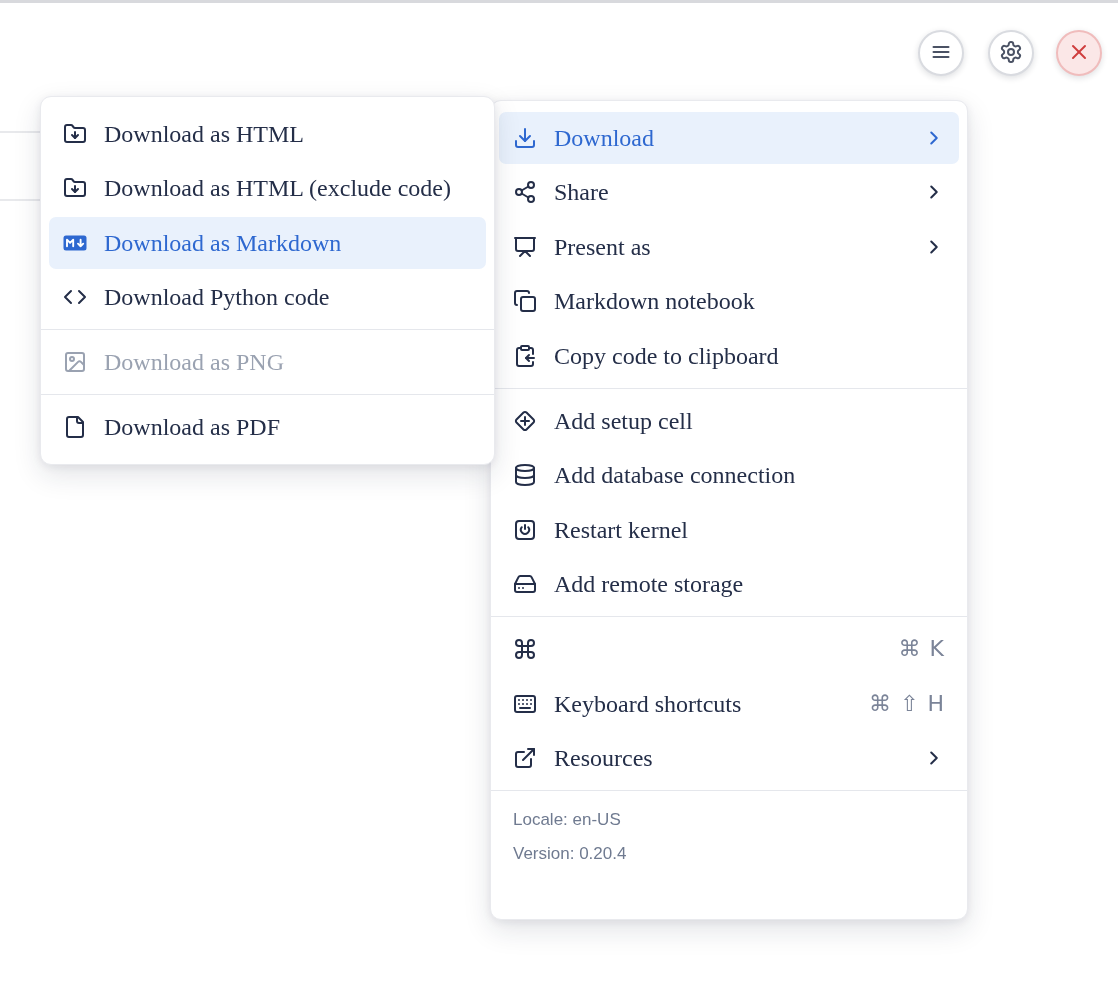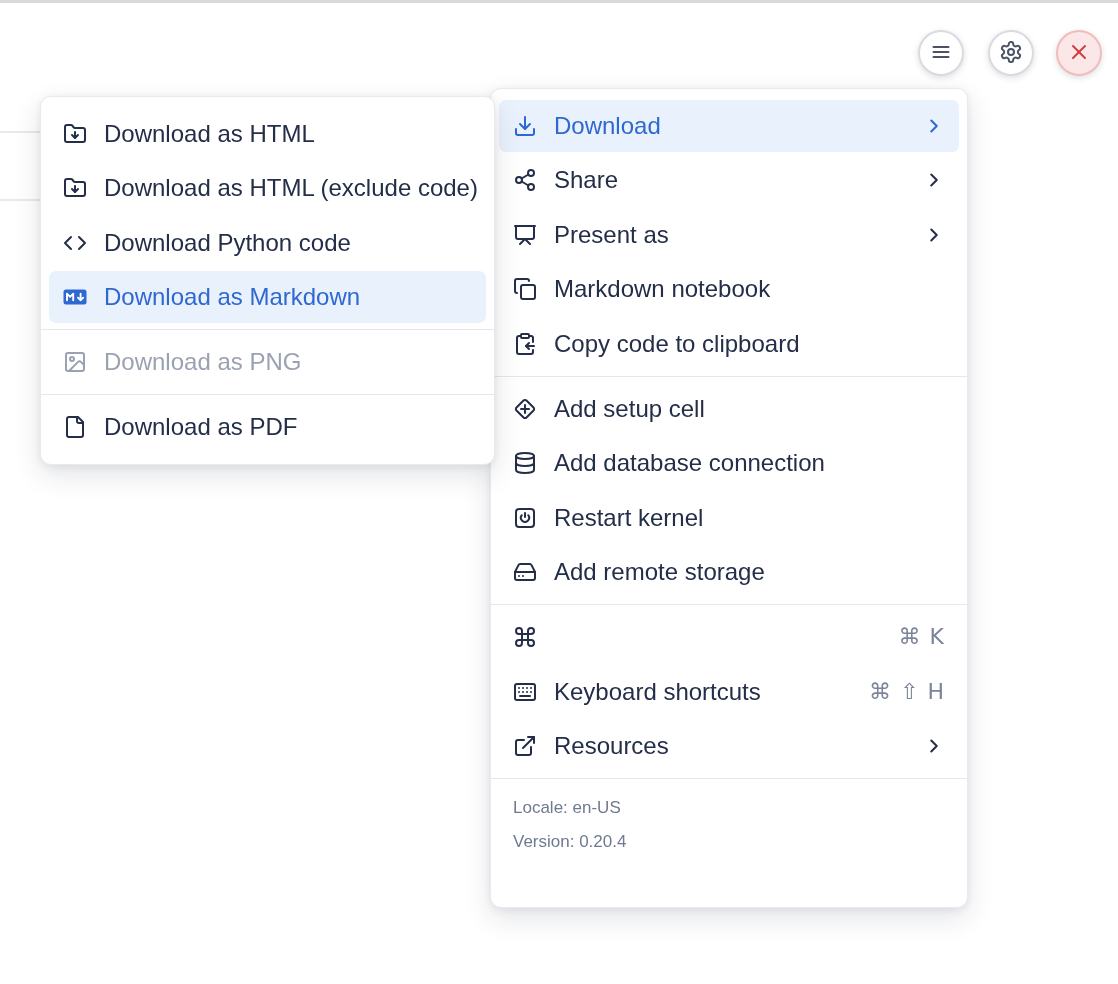--- a/index.html
+++ b/index.html
@@ -42,33 +42,33 @@
   #btn-settings{left:988px;}
   #btn-close{left:1056px;background:var(--danger-bg);border-color:var(--danger-border);color:var(--danger);}
   .tool-btn svg{width:24px;height:24px;}
 
   
   .panel{
     position:absolute;background:#fff;border:1px solid var(--panel-border);
     border-radius:11px;box-sizing:border-box;padding:8px;
     box-shadow:0 10px 28px rgba(25,32,60,.12),0 2px 8px rgba(25,32,60,.07);
   }
-  #main-menu{left:490px;top:88px;width:478px;height:820px;z-index:5;}
+  #main-menu{left:490px;top:100px;width:478px;height:820px;z-index:5;}
   #download-submenu{left:40px;top:96px;width:455px;z-index:10;}
 
   .menu-item{
     display:flex;align-items:center;height:52px;margin:2.5px 0;
     padding:0 14px;border-radius:7px;font-size:24px;line-height:1;
     color:var(--text);white-space:nowrap;cursor:pointer;
   }
   .menu-item.highlighted{background:var(--highlight-bg);color:var(--accent);}
   .menu-item.disabled{color:var(--disabled);cursor:default;}
   .mi-icon{width:24px;height:24px;margin-right:17px;flex:none;display:flex;align-items:center;justify-content:center;}
   .mi-icon svg{width:24px;height:24px;display:block;}
-  .mi-label{flex:0 1 auto;}
+  .mi-label{flex:0 1 auto;font-family:Liberation Serif, serif;}
   .mi-chevron{margin-left:auto;width:22px;height:22px;display:flex;align-items:center;justify-content:center;}
   .mi-chevron svg{width:22px;height:22px;}
   .mi-shortcut{
     margin-left:auto;color:var(--muted);font-size:22px;letter-spacing:1px;
     display:flex;gap:10px;align-items:center;
     font-family:"DejaVu Sans","Liberation Sans",sans-serif;
   }
   .divider{height:1px;background:var(--divider);margin:6px -8px;}
   .menu-footer{padding:6px 14px 0;color:var(--footer);font-size:17px;line-height:34px;}
 </style>
@@ -282,39 +282,39 @@
       <div class="menu-item">
         <span class="mi-icon">
           <svg viewBox="0 0 24 24" fill="none" stroke="currentColor" stroke-width="2" stroke-linecap="round" stroke-linejoin="round">
             <path d="M20 20a2 2 0 0 0 2-2V8a2 2 0 0 0-2-2h-7.9a2 2 0 0 1-1.69-.9L9.6 3.9A2 2 0 0 0 7.93 3H4a2 2 0 0 0-2 2v13a2 2 0 0 0 2 2Z"></path>
             <path d="M12 10v6"></path>
             <path d="m15 13-3 3-3-3"></path>
           </svg>
         </span>
         <span class="mi-label">Download as HTML (exclude code)</span>
       </div>
-      <div class="menu-item">
-        <span class="mi-icon">
-          <svg viewBox="0 0 24 24" fill="none" stroke="currentColor" stroke-width="2" stroke-linecap="round" stroke-linejoin="round">
-            <polyline points="16 18 22 12 16 6"></polyline>
-            <polyline points="8 6 2 12 8 18"></polyline>
-          </svg>
-        </span>
-        <span class="mi-label">Download Python code</span>
-      </div>
       <div class="menu-item highlighted">
         <span class="mi-icon">
           <svg viewBox="0 0 24 24" fill="none">
             <rect x="0.5" y="4.5" width="23" height="15" rx="2.5" fill="currentColor"></rect>
             <path d="M4 15.3V8.7l3.1 3.1 3.1-3.1v6.6" stroke="#ffffff" stroke-width="1.9" stroke-linecap="round" stroke-linejoin="round"></path>
             <path d="M17.6 8.7v6.6m0 0 2.6-2.6m-2.6 2.6L15 12.7" stroke="#ffffff" stroke-width="1.9" stroke-linecap="round" stroke-linejoin="round"></path>
           </svg>
         </span>
         <span class="mi-label">Download as Markdown</span>
       </div>
+      <div class="menu-item">
+        <span class="mi-icon">
+          <svg viewBox="0 0 24 24" fill="none" stroke="currentColor" stroke-width="2" stroke-linecap="round" stroke-linejoin="round">
+            <polyline points="16 18 22 12 16 6"></polyline>
+            <polyline points="8 6 2 12 8 18"></polyline>
+          </svg>
+        </span>
+        <span class="mi-label">Download Python code</span>
+      </div>
       <div class="divider"></div>
       <div class="menu-item disabled">
         <span class="mi-icon">
           <svg viewBox="0 0 24 24" fill="none" stroke="currentColor" stroke-width="2" stroke-linecap="round" stroke-linejoin="round">
             <rect x="3" y="3" width="18" height="18" rx="2"></rect>
             <circle cx="9" cy="9" r="2"></circle>
             <path d="m21 15-3.086-3.086a2 2 0 0 0-2.828 0L6 21"></path>
           </svg>
         </span>
         <span class="mi-label">Download as PNG</span>

